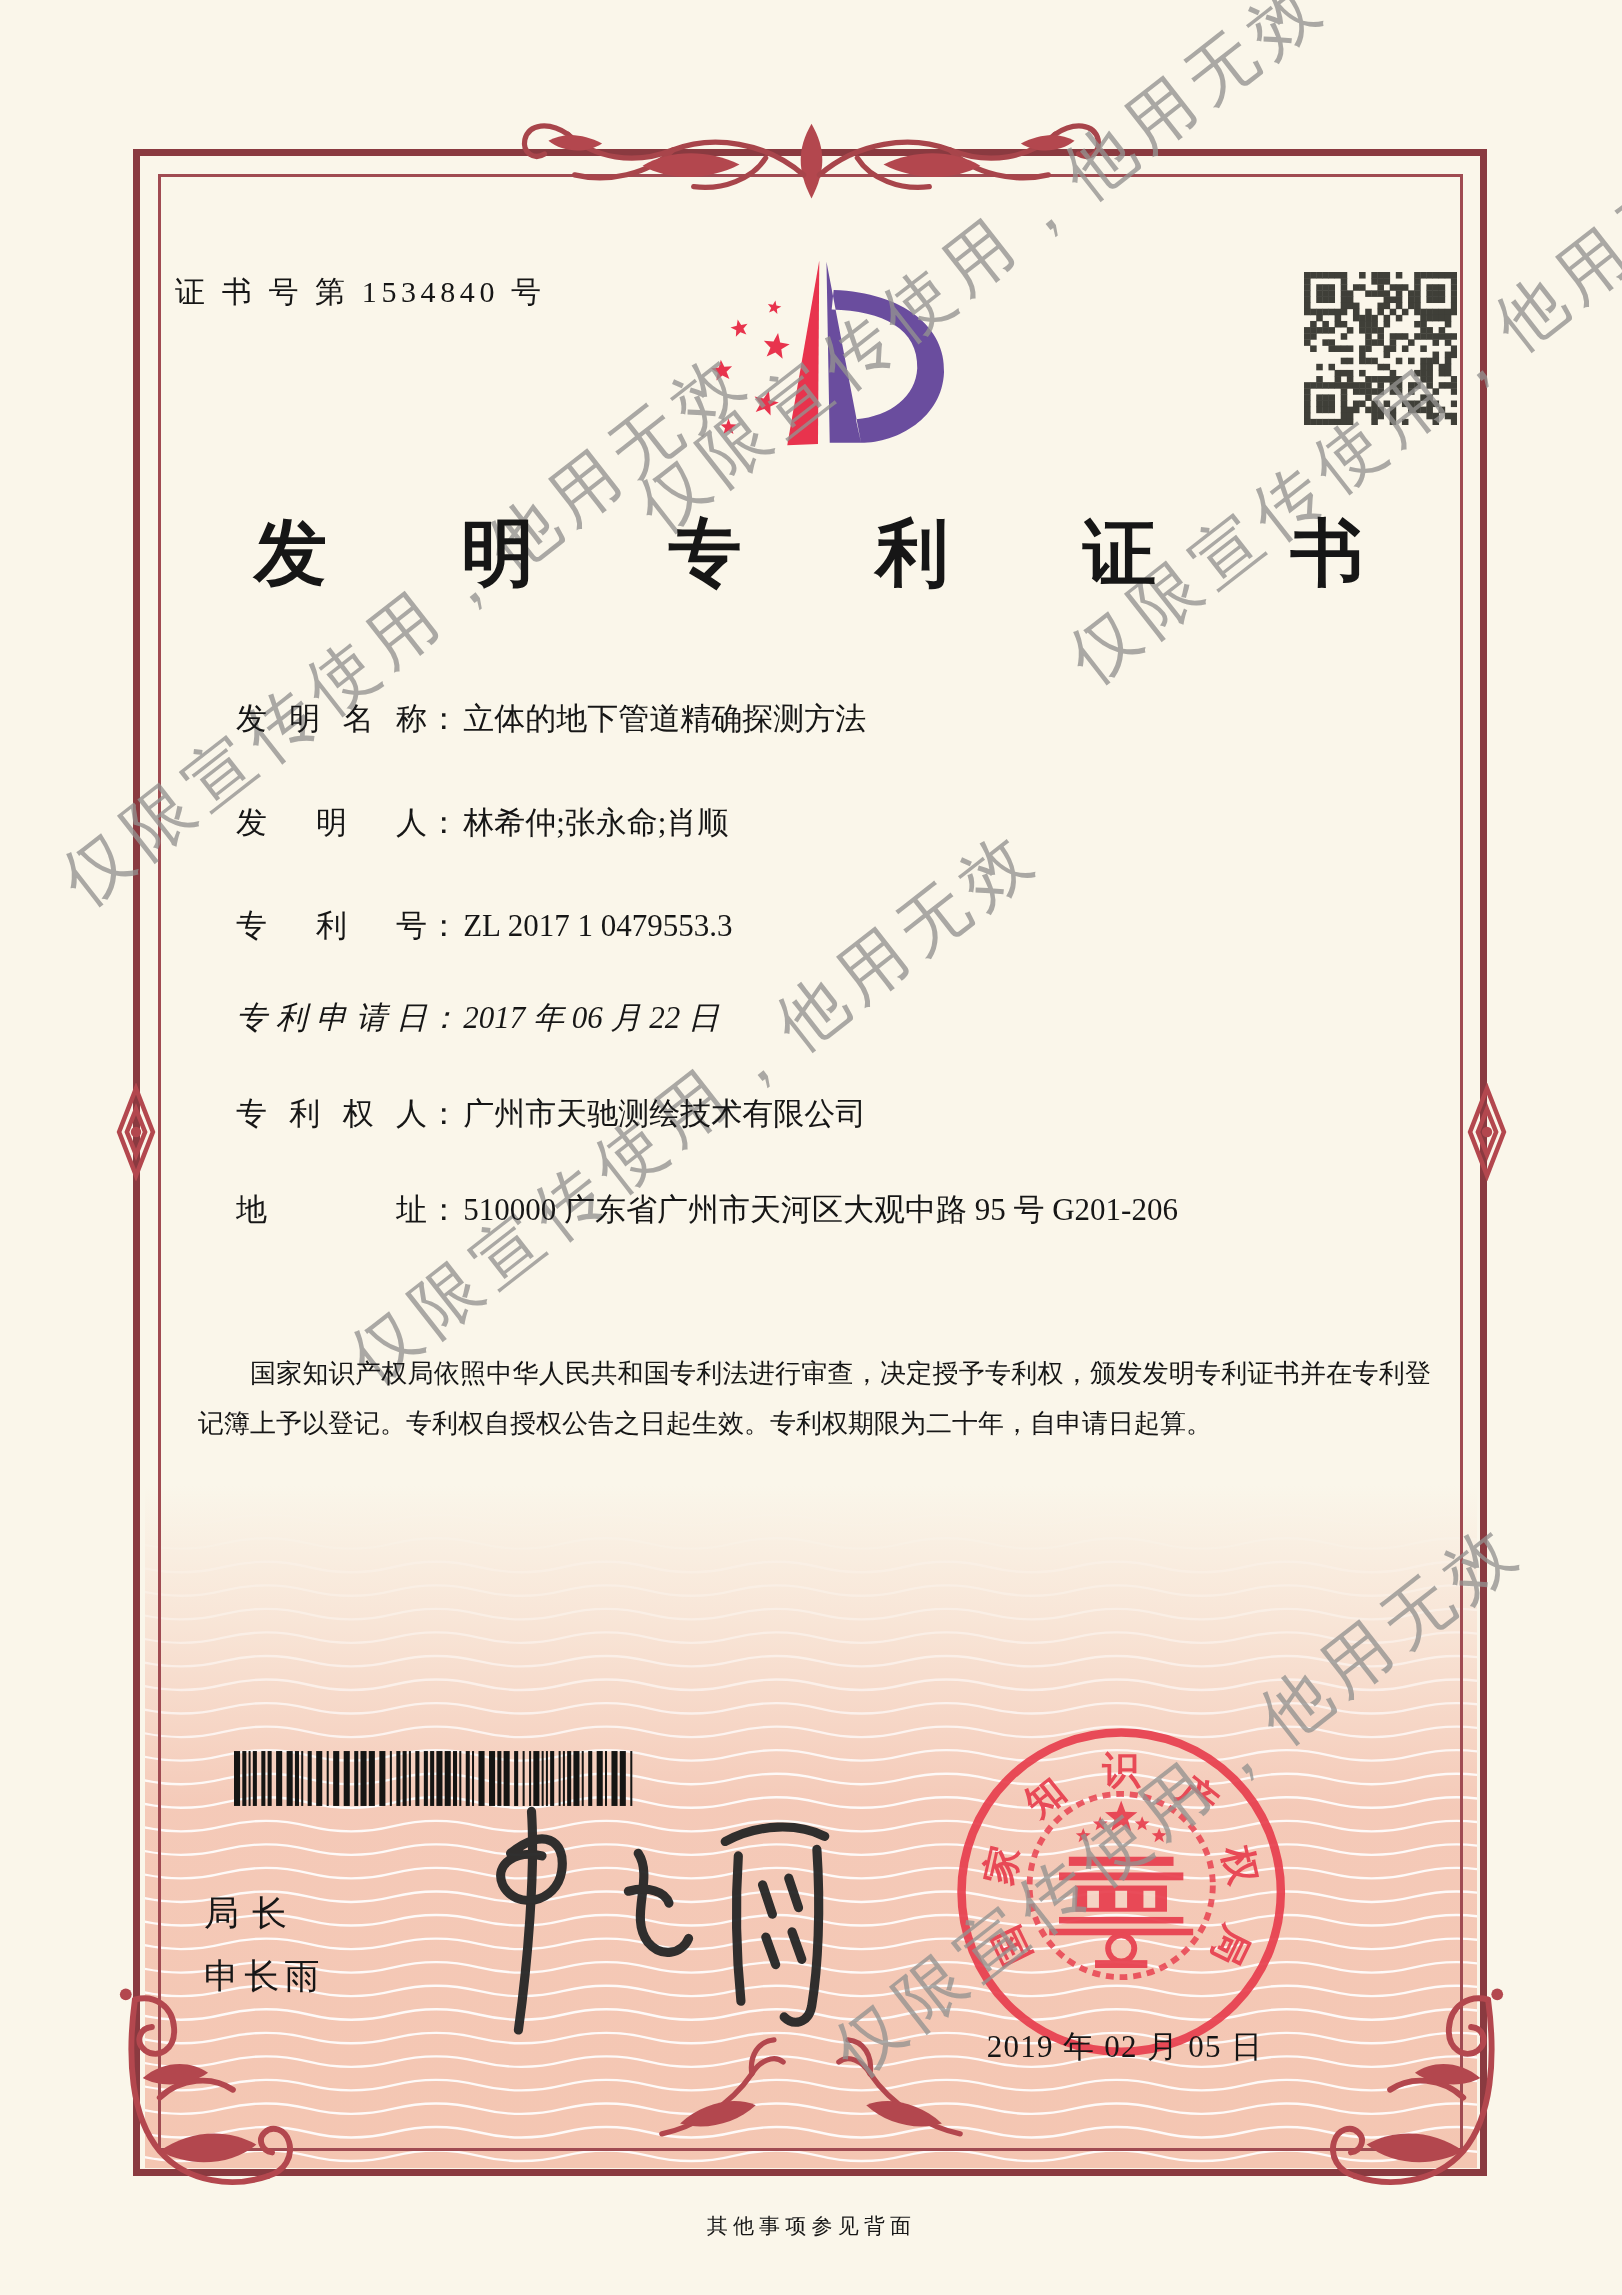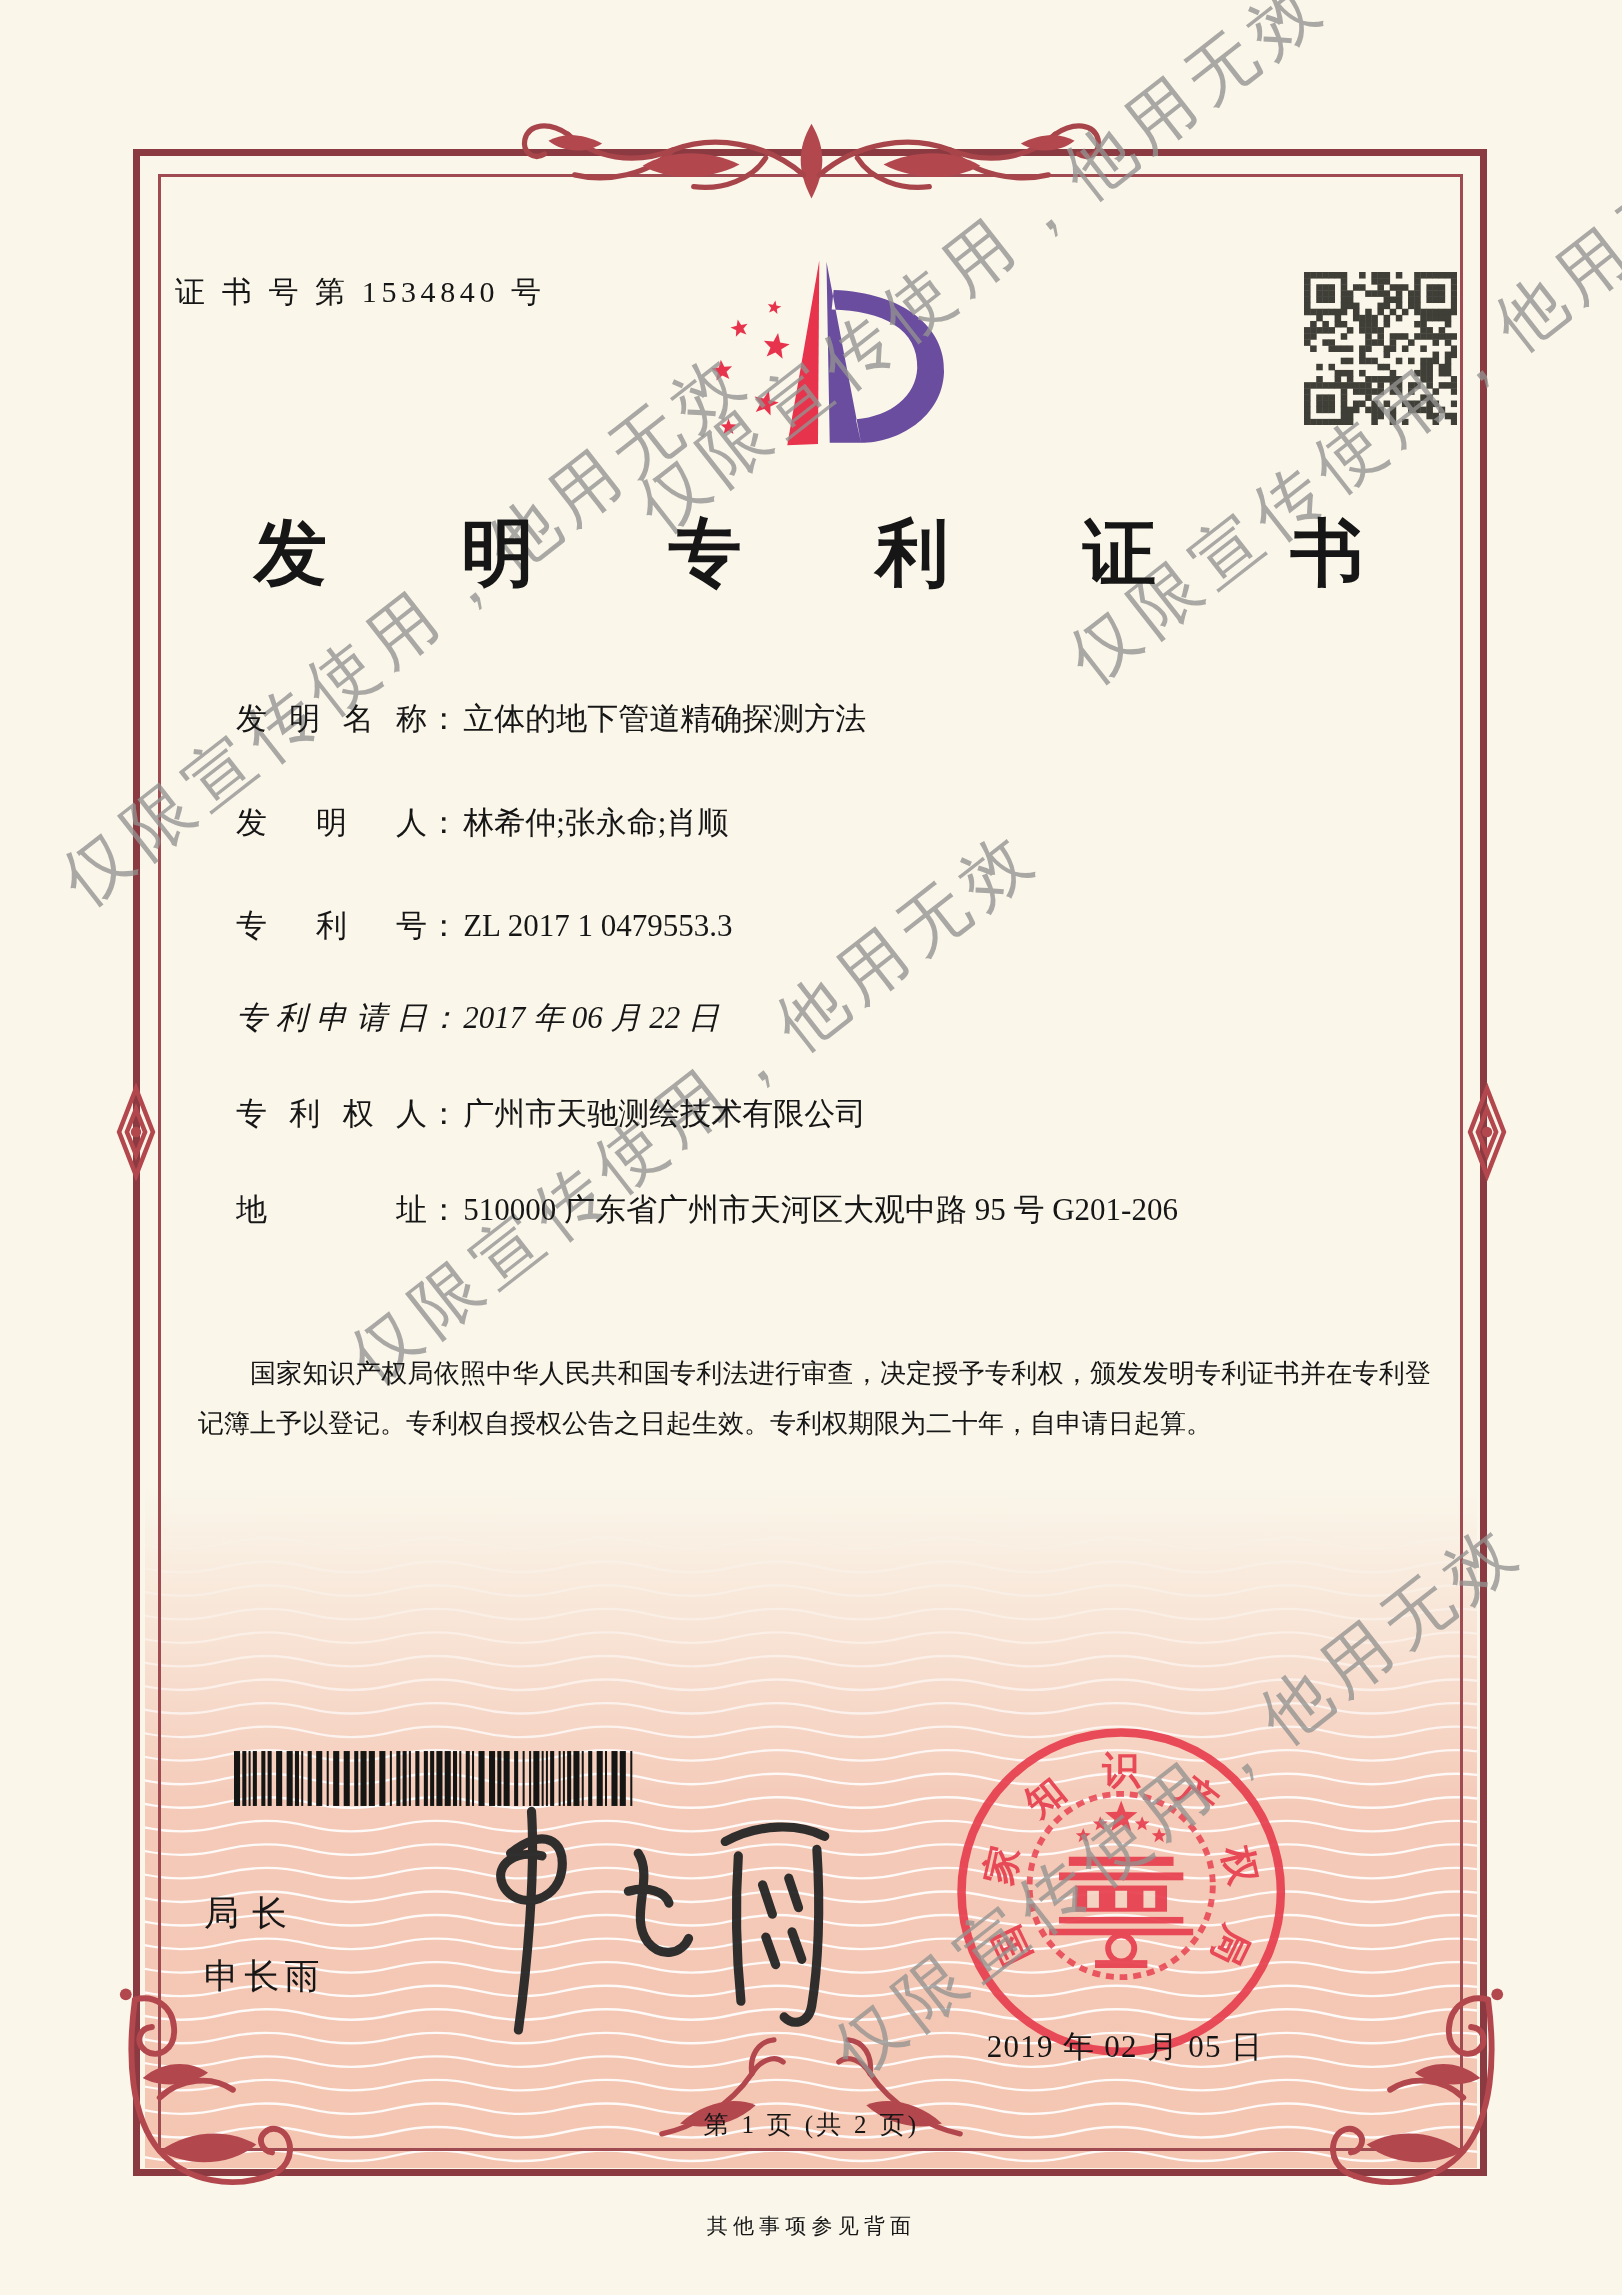--- a/index.html
+++ b/index.html
@@ -601,21 +601,20 @@
       <text x="114.9" y="374.0" transform="rotate(-116.0 114.9 374.0)" font-size="58" font-weight="700" fill="#e8404f" text-anchor="middle" dominant-baseline="central" font-family="Liberation Sans, DejaVu Sans, sans-serif">国</text>
       <text x="100.6" y="251.0" transform="rotate(-77.3 100.6 251.0)" font-size="58" font-weight="700" fill="#e8404f" text-anchor="middle" dominant-baseline="central" font-family="Liberation Sans, DejaVu Sans, sans-serif">家</text>
       <text x="166.2" y="146.0" transform="rotate(-38.7 166.2 146.0)" font-size="58" font-weight="700" fill="#e8404f" text-anchor="middle" dominant-baseline="central" font-family="Liberation Sans, DejaVu Sans, sans-serif">知</text>
       <text x="283.0" y="105.0" transform="rotate(0.0 283.0 105.0)" font-size="58" font-weight="700" fill="#e8404f" text-anchor="middle" dominant-baseline="central" font-family="Liberation Sans, DejaVu Sans, sans-serif">识</text>
       <text x="399.8" y="146.0" transform="rotate(38.7 399.8 146.0)" font-size="58" font-weight="700" fill="#e8404f" text-anchor="middle" dominant-baseline="central" font-family="Liberation Sans, DejaVu Sans, sans-serif">产</text>
       <text x="465.4" y="251.0" transform="rotate(77.3 465.4 251.0)" font-size="58" font-weight="700" fill="#e8404f" text-anchor="middle" dominant-baseline="central" font-family="Liberation Sans, DejaVu Sans, sans-serif">权</text>
       <text x="451.1" y="374.0" transform="rotate(116.0 451.1 374.0)" font-size="58" font-weight="700" fill="#e8404f" text-anchor="middle" dominant-baseline="central" font-family="Liberation Sans, DejaVu Sans, sans-serif">局</text>
     </svg>
   <div class="seal-date">2019 年 02 月 05 日</div>
 
-  <div class="page-footer">第 1 页 (共 2 页)</div>
   <div class="back-note">其他事项参见背面</div>
 
   <div id="watermarks">
       <span class="wm" style="left: 982px; top: 255px;">仅限宣传使用，他用无效</span>
       <span class="wm" style="left: 406px; top: 628px;">仅限宣传使用，他用无效</span>
       <span class="wm" style="left: 694px; top: 1106px;">仅限宣传使用，他用无效</span>
       <span class="wm" style="left: 1178px; top: 1799px;">仅限宣传使用，他用无效</span>
       <span class="wm" style="left: 1413px; top: 406px;">仅限宣传使用，他用无效</span>
     </div>
 </div>

